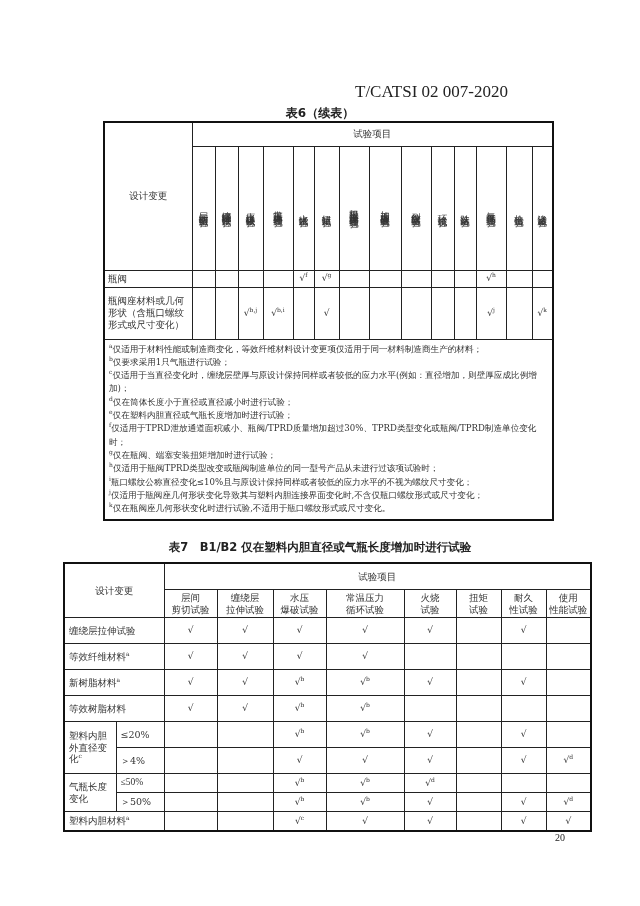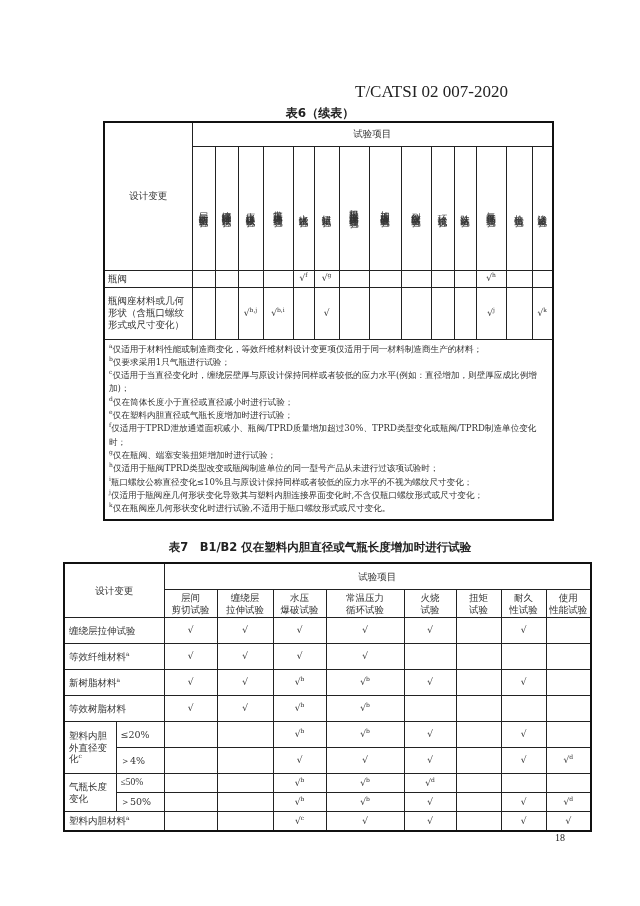--- a/index.html
+++ b/index.html
@@ -260,13 +260,13 @@
         <td style="height: 18px;"><span class="chk">√</span><sup>c</sup></td>
         <td style="height: 18px;"><span class="chk">√</span></td>
         <td style="height: 18px;"><span class="chk">√</span></td>
         <td style="height: 18px;"></td>
         <td style="height: 18px;"><span class="chk">√</span></td>
         <td style="height: 18px;"><span class="chk">√</span></td>
       </tr>
     </tbody>
 </table>
 
-<div class="page-num">18</div>
+<div class="page-num">20</div>
 
 </body></html>

